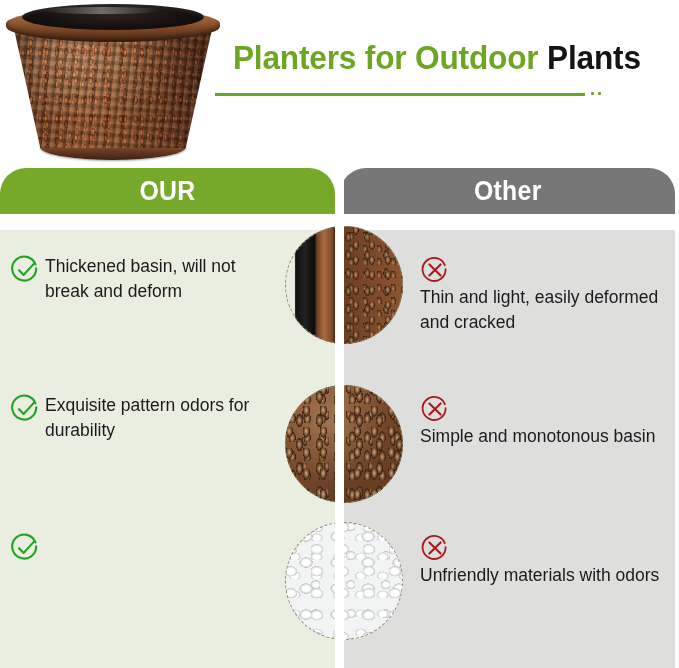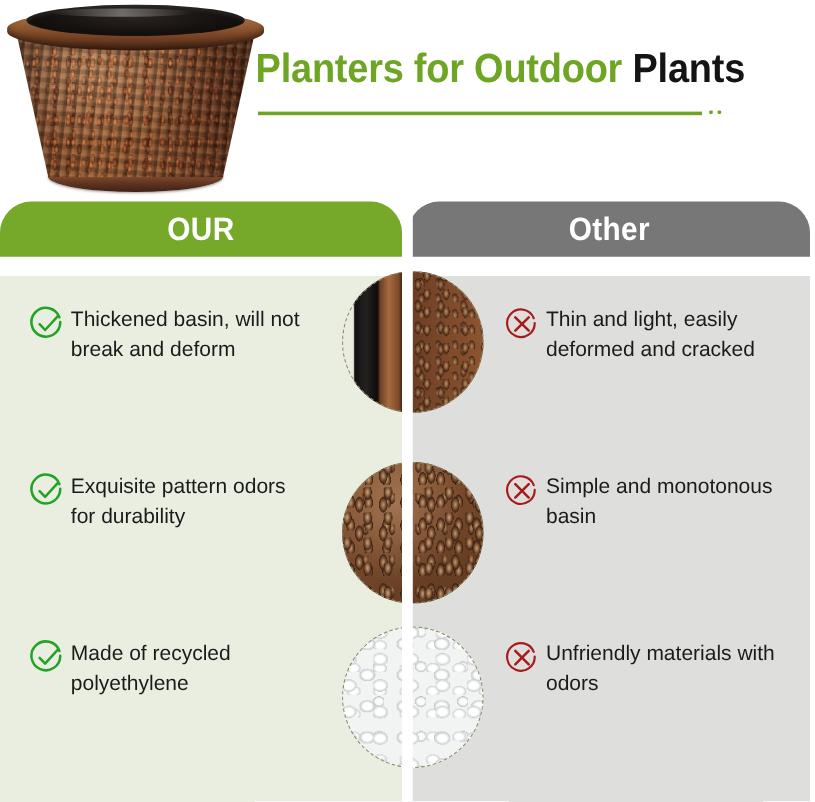--- a/index.html
+++ b/index.html
@@ -15,20 +15,21 @@
     font-family: "Liberation Sans", sans-serif;
     -webkit-font-smoothing: antialiased;
   }
 
   
   .hero {
     position: absolute;
     left: 0; top: 0;
     width: 679px; height: 168px;
     background: #ffffff;
+    text-align: right;
   }
 
   
   .planter-photo {
     position: absolute;
     left: 4px; top: 2px;
     width: 218px; height: 160px;
   }
   .pot-saucer {
     position: absolute;
@@ -173,22 +174,22 @@
 
   
   .feature {
     position: absolute;
     left: 0;
     width: 100%;
     display: flex;
     align-items: flex-start;
     box-sizing: border-box;
   }
-  .panel.ours  .feature { padding-left: 24px;  padding-right: 84px; }
-  .panel.other .feature { padding-left: 80px;  padding-right: 8px;  }
+  .panel.ours  .feature { padding-left: 10px;  padding-right: 84px; }
+  .panel.other .feature { padding-left: 80px;  padding-right: 8px; flex-direction: column;  }
 
   .feature.r1 { top: 24px; }
   .feature.r2 { top: 163px; }
   .feature.r3 { top: 302px; }
 
   .feature-icon {
     flex: 0 0 auto;
     width: 30px; height: 30px;
     margin-top: 1px;
     margin-right: 5px;
@@ -339,21 +340,20 @@
         <span class="feature-text">Exquisite pattern odors for durability</span>
       </div>
 
       <div class="feature r3">
         <span class="feature-icon">
           <svg viewBox="0 0 30 30" width="30" height="30">
             <path d="M25.5 9.5 A12 12 0 1 0 26.2 13.4" fill="none" stroke="#22a326" stroke-width="2.1" stroke-linecap="round"></path>
             <path d="M9 15.2 L13.6 20 L24.2 8.4" fill="none" stroke="#22a326" stroke-width="2.1" stroke-linecap="round" stroke-linejoin="round"></path>
           </svg>
         </span>
-        <span class="feature-text">Made of recycled polyethylene</span>
       </div>
 
     </div>
   </div>
 
   <div class="panel other">
     <div class="panel-header">
       <span class="panel-header-label">Other</span>
     </div>
     <div class="panel-body">

